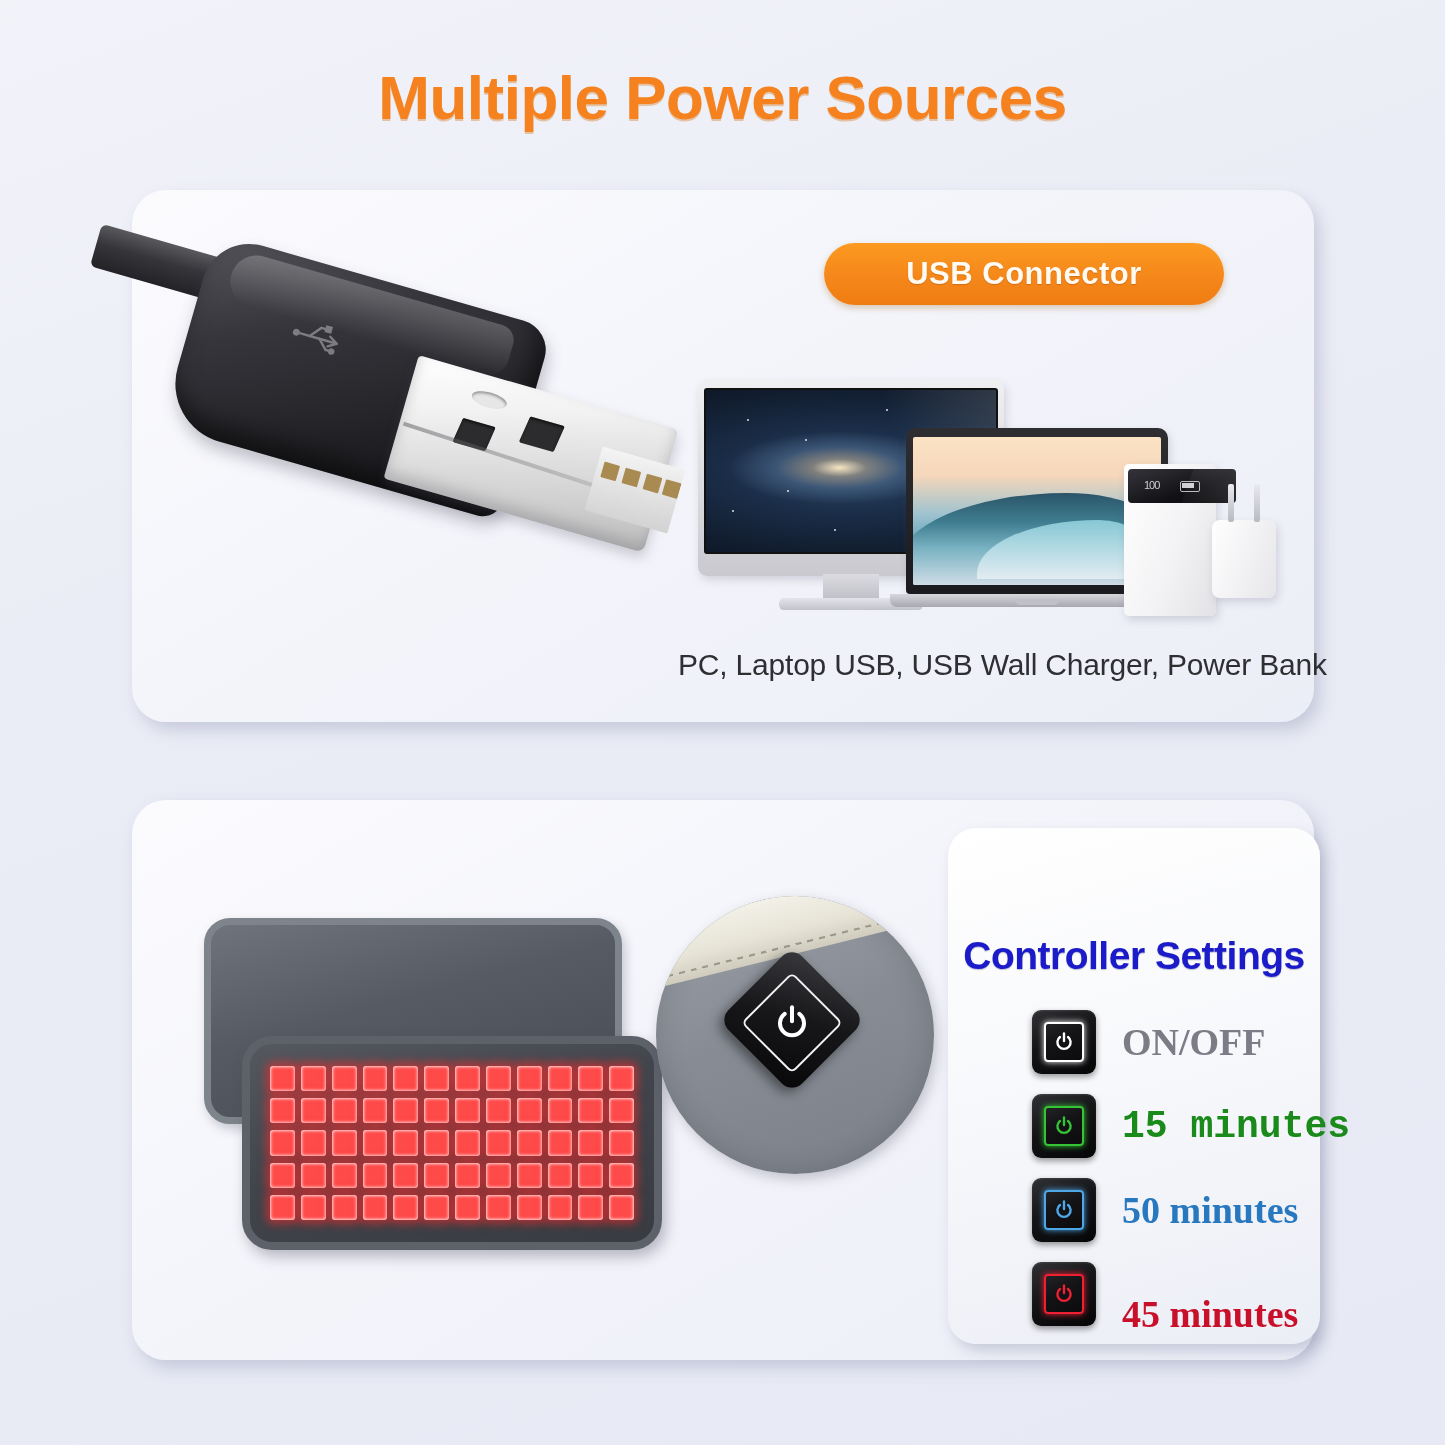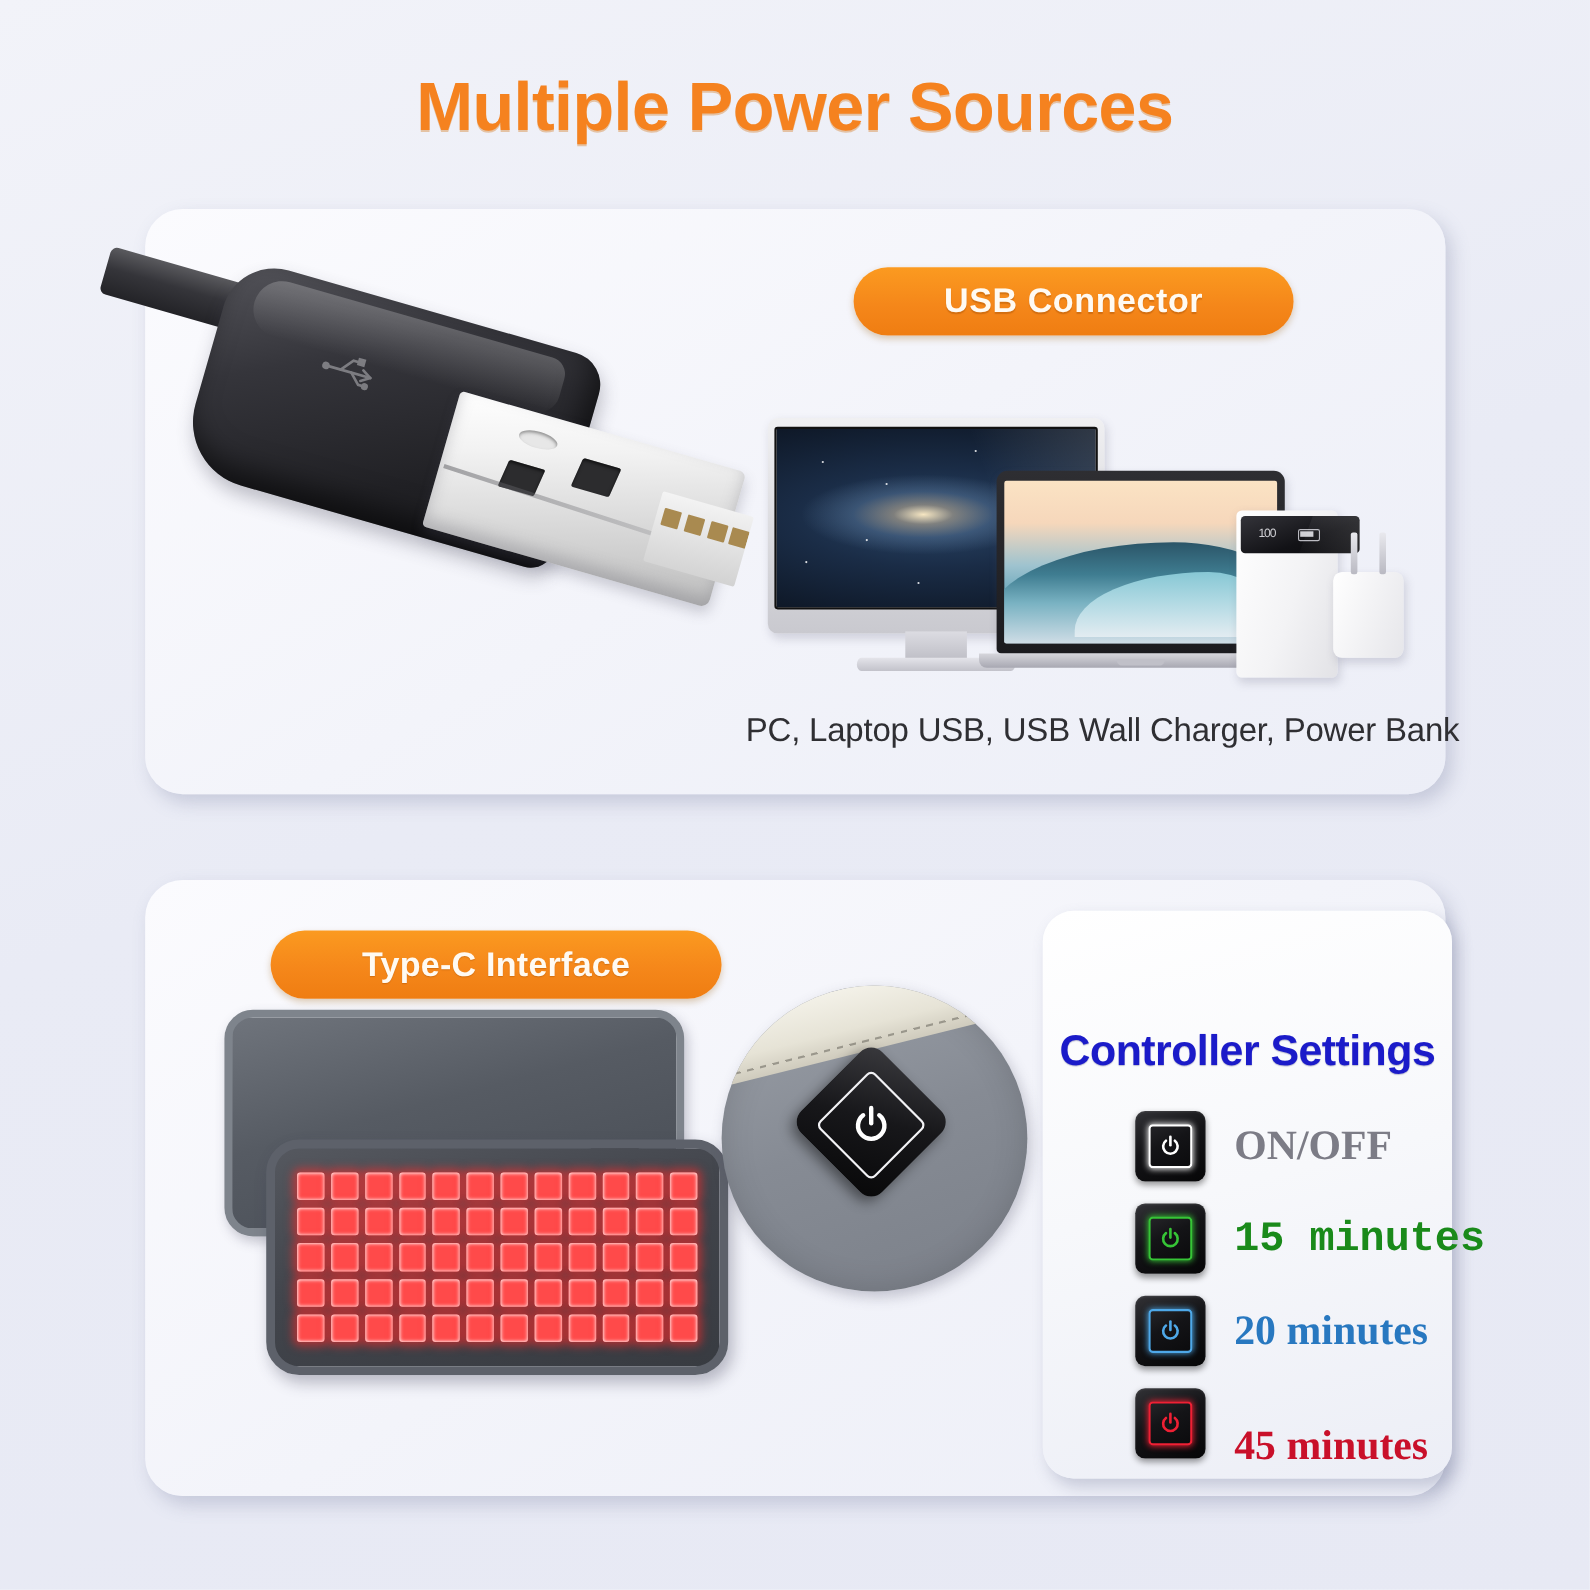--- a/index.html
+++ b/index.html
@@ -33,21 +33,21 @@
 
   
   .pill{
     position:absolute;border-radius:40px;
     background:linear-gradient(180deg,#fb9a20 0%,#f5871a 55%,#ef7d12 100%);
     box-shadow:0 3px 7px rgba(150,90,10,.30);
     color:#fffaf2;font-weight:bold;
     display:flex;align-items:center;justify-content:center;
     text-shadow:0 1px 1px rgba(150,70,0,.35);
   }
-  #pill-usb{left:776px;top:243px;width:400px;height:62px;font-size:31px;letter-spacing:.5px;}
+  #pill-usb{left:824px;top:243px;width:400px;height:62px;font-size:31px;letter-spacing:.5px;}
   #pill-typec{left:246px;top:846px;width:410px;height:62px;font-size:31px;letter-spacing:.2px;}
 
   
   #usb-art{position:absolute;left:96px;top:205px;width:560px;height:380px;}
   .usb-cable{
     position:absolute;left:0px;top:18px;width:330px;height:44px;
     background:linear-gradient(180deg,#5a5a5e 0%,#35353a 45%,#232327 100%);
     transform:rotate(16deg);transform-origin:0 50%;border-radius:6px 3px 3px 6px;
   }
   .usb-body{
@@ -321,21 +321,20 @@
     <div class="charger">
       <div class="prong l"></div>
       <div class="prong r"></div>
     </div>
   </div>
 
   <div class="caption" id="cap-usb">PC, Laptop USB, USB Wall Charger, Power Bank</div>
 
   <div class="card" id="card-bottom"></div>
 
-  <div class="pill" id="pill-typec">Type-C Interface</div>
 
   <div id="belt-art">
     <div class="belt-back">
       <div class="btn">
         <div class="sq">
           <svg class="pw" viewBox="0 0 24 24" width="17" height="17" style="margin:3px 0 0 3px" aria-hidden="true">
             <g fill="none" stroke="#ffffff" stroke-width="2.4" stroke-linecap="round">
               <path d="M7.6 6.6 A7.2 7.2 0 1 0 16.4 6.6"></path>
               <path d="M12 2.6 V11"></path>
             </g>
@@ -457,21 +456,21 @@
           <div class="cbtn">
             <div class="frame" style="border-color: rgb(78, 168, 232); box-shadow: rgb(78, 168, 232) 0px 0px 6px;">
               <svg viewBox="0 0 24 24" width="22" height="22" aria-hidden="true">
                 <g fill="none" stroke="#4ea8e8" stroke-width="2.6" stroke-linecap="round">
                   <path d="M7.6 6.6 A7.2 7.2 0 1 0 16.4 6.6"></path>
                   <path d="M12 2.6 V11"></path>
                 </g>
               </svg>
             </div>
           </div>
-          <div class="clabel" style="color: rgb(40, 120, 192);">20 minutes</div>
+          <div class="clabel" style="color: rgb(40, 120, 192);">50 minutes</div>
         </div>
         <div class="ctrl-row" style="top: 424px;">
           <div class="cbtn">
             <div class="frame" style="border-color: rgb(239, 32, 52); box-shadow: rgb(239, 32, 52) 0px 0px 6px;">
               <svg viewBox="0 0 24 24" width="22" height="22" aria-hidden="true">
                 <g fill="none" stroke="#ef2034" stroke-width="2.6" stroke-linecap="round">
                   <path d="M7.6 6.6 A7.2 7.2 0 1 0 16.4 6.6"></path>
                   <path d="M12 2.6 V11"></path>
                 </g>
               </svg>

